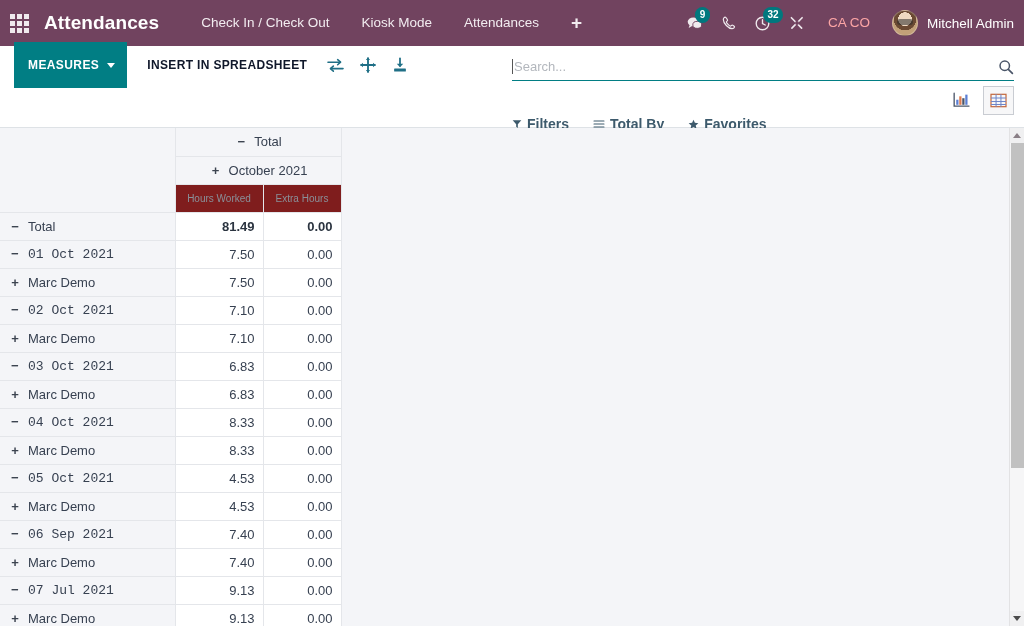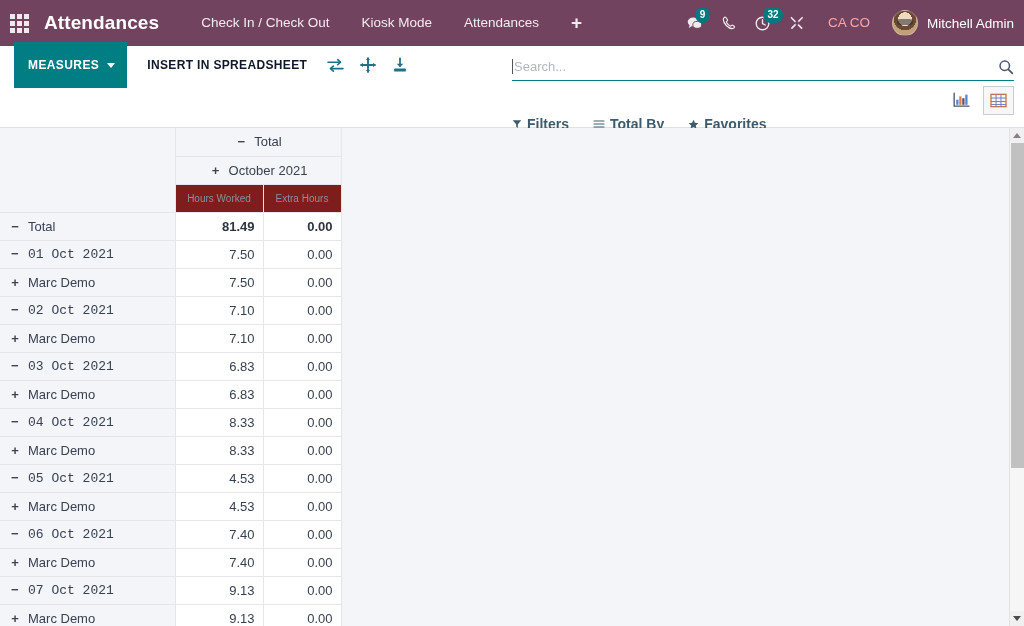--- a/index.html
+++ b/index.html
@@ -607,31 +607,31 @@
           <td class="rowhdr ind1"><span class="tgl">−</span><span>05 Oct 2021</span></td>
           <td class="val">4.53</td>
           <td class="val">0.00</td>
         </tr>
         <tr>
           <td class="rowhdr ind2"><span class="tgl">+</span><span>Marc Demo</span></td>
           <td class="val">4.53</td>
           <td class="val">0.00</td>
         </tr>
         <tr>
-          <td class="rowhdr ind1"><span class="tgl">−</span><span>06 Oct 2021</span></td>
+          <td class="rowhdr ind1"><span class="tgl">−</span><span>06 Sep 2021</span></td>
           <td class="val">7.40</td>
           <td class="val">0.00</td>
         </tr>
         <tr>
           <td class="rowhdr ind2"><span class="tgl">+</span><span>Marc Demo</span></td>
           <td class="val">7.40</td>
           <td class="val">0.00</td>
         </tr>
         <tr>
-          <td class="rowhdr ind1"><span class="tgl">−</span><span>07 Oct 2021</span></td>
+          <td class="rowhdr ind1"><span class="tgl">−</span><span>07 Jul 2021</span></td>
           <td class="val">9.13</td>
           <td class="val">0.00</td>
         </tr>
         <tr>
           <td class="rowhdr ind2"><span class="tgl">+</span><span>Marc Demo</span></td>
           <td class="val">9.13</td>
           <td class="val">0.00</td>
         </tr>
       </tbody>
   </table>

